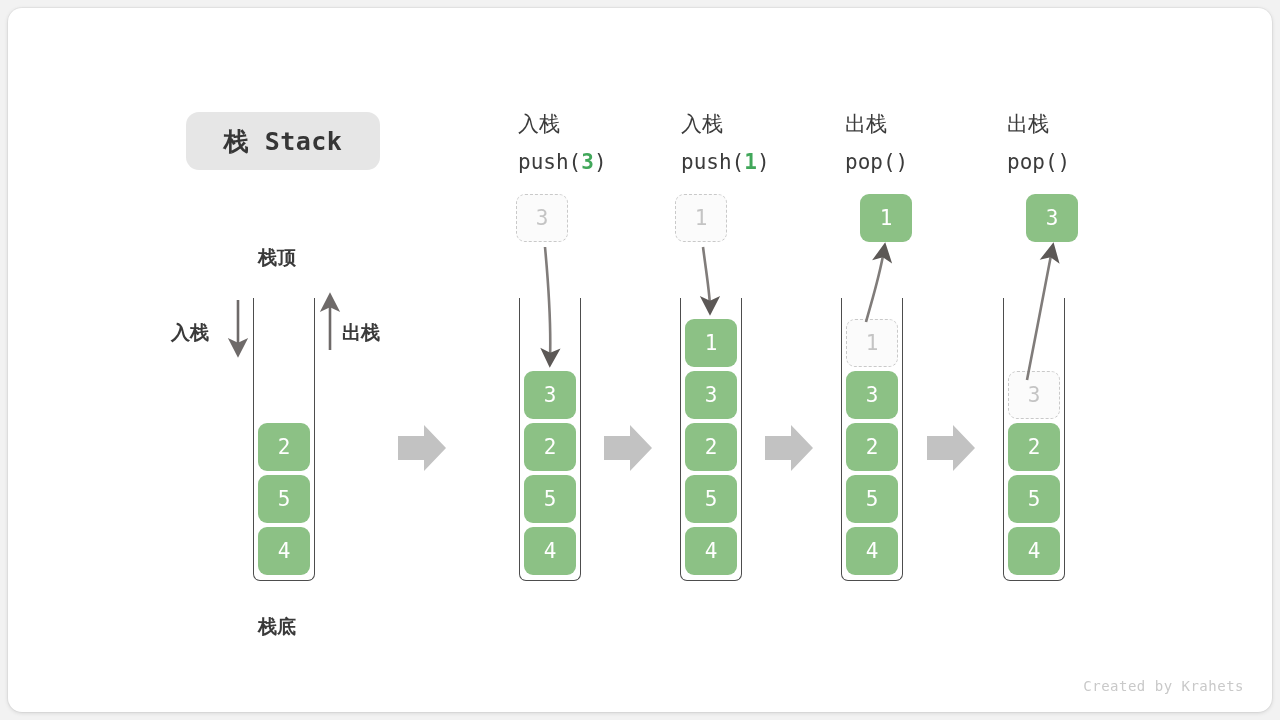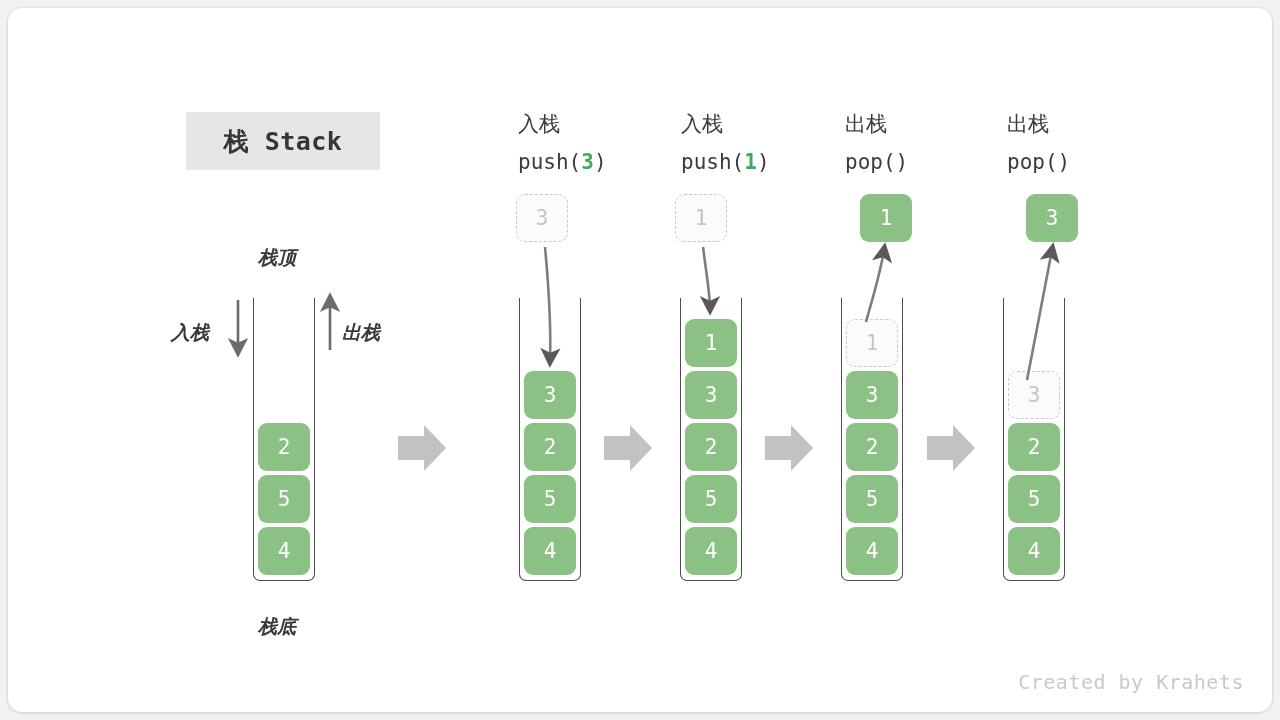--- a/index.html
+++ b/index.html
@@ -35,41 +35,40 @@
   }
 
   
   .title-badge {
     position: absolute;
     left: 186px;
     top: 112px;
     width: 194px;
     height: 58px;
     background: #e6e6e6;
-    border-radius: 0;
+    border-radius: 13px;
     display: flex;
     align-items: center;
     justify-content: center;
     font-family: "DejaVu Sans Mono", "Liberation Mono", monospace;
     font-size: 25px;
     font-weight: bold;
     color: #363636;
     letter-spacing: 0.5px;
     white-space: pre;
   }
 
   
   .cn-label {
     position: absolute;
     font-family: "DejaVu Sans", "Liberation Sans", sans-serif;
     font-size: 19px;
     font-weight: bold;
     color: #3a3a3a;
     white-space: nowrap;
-    font-style: italic;
   }
 
   .col-header {
     position: absolute;
     font-family: "DejaVu Sans Mono", "Liberation Mono", monospace;
     font-size: 21px;
     color: #3b3b3b;
     line-height: 38px;
     white-space: pre;
   }
@@ -124,21 +123,21 @@
     height: 720px;
     pointer-events: none;
   }
 
   
   .credit {
     position: absolute;
     right: 36px;
     bottom: 26px;
     font-family: "DejaVu Sans Mono", "Liberation Mono", monospace;
-    font-size: 20px;
+    font-size: 14px;
     color: #c9c9c9;
     letter-spacing: 0.5px;
     white-space: pre;
   }
 </style>
 </head>
 <body>
 
 <div id="canvas">
   <div class="card"></div>

